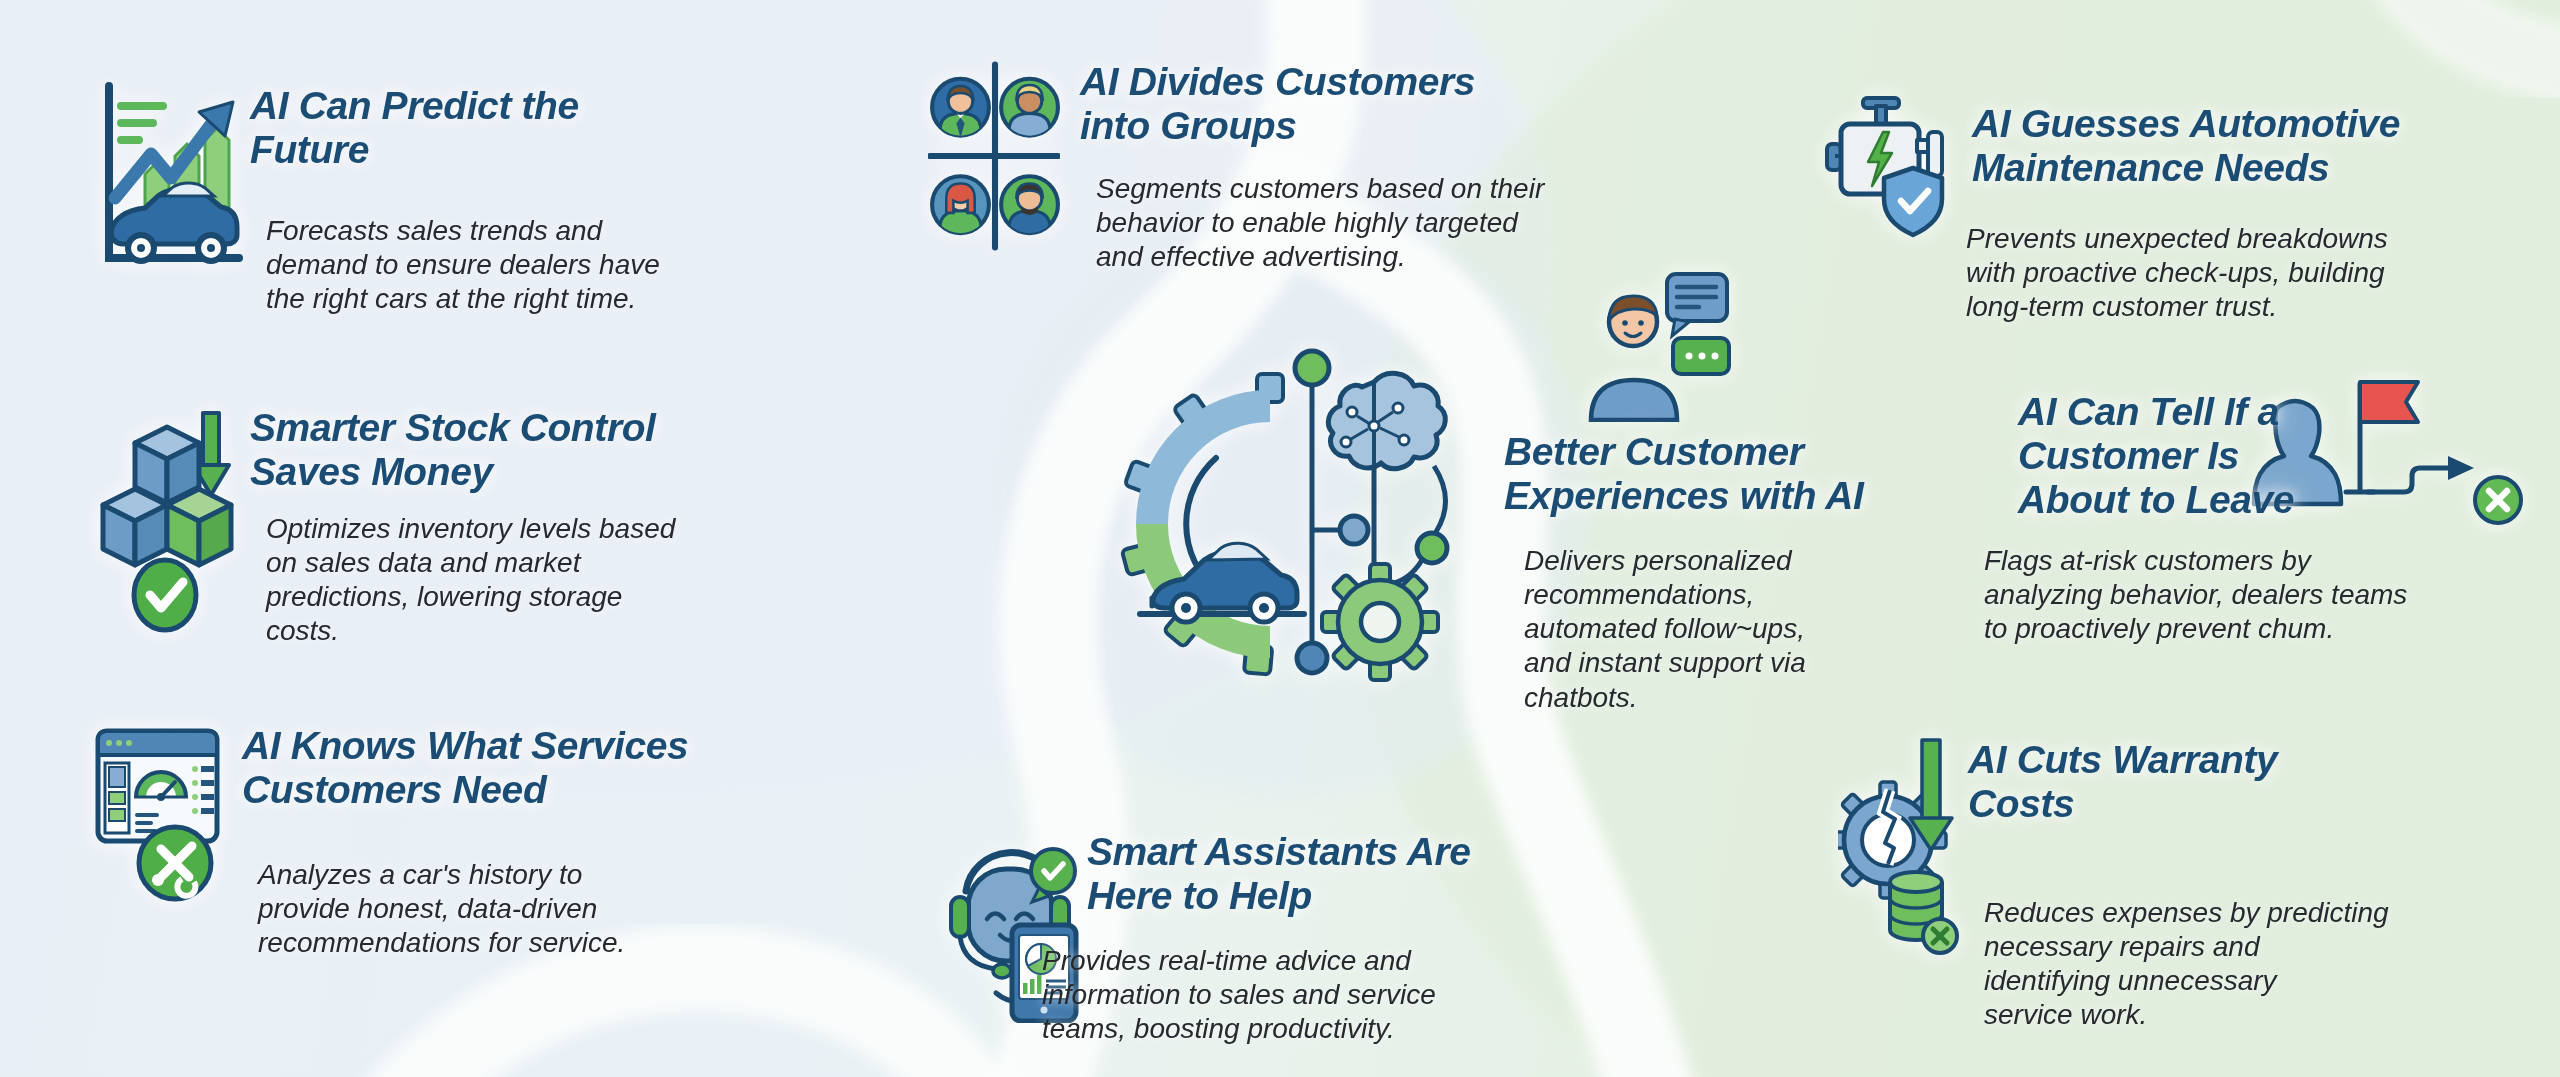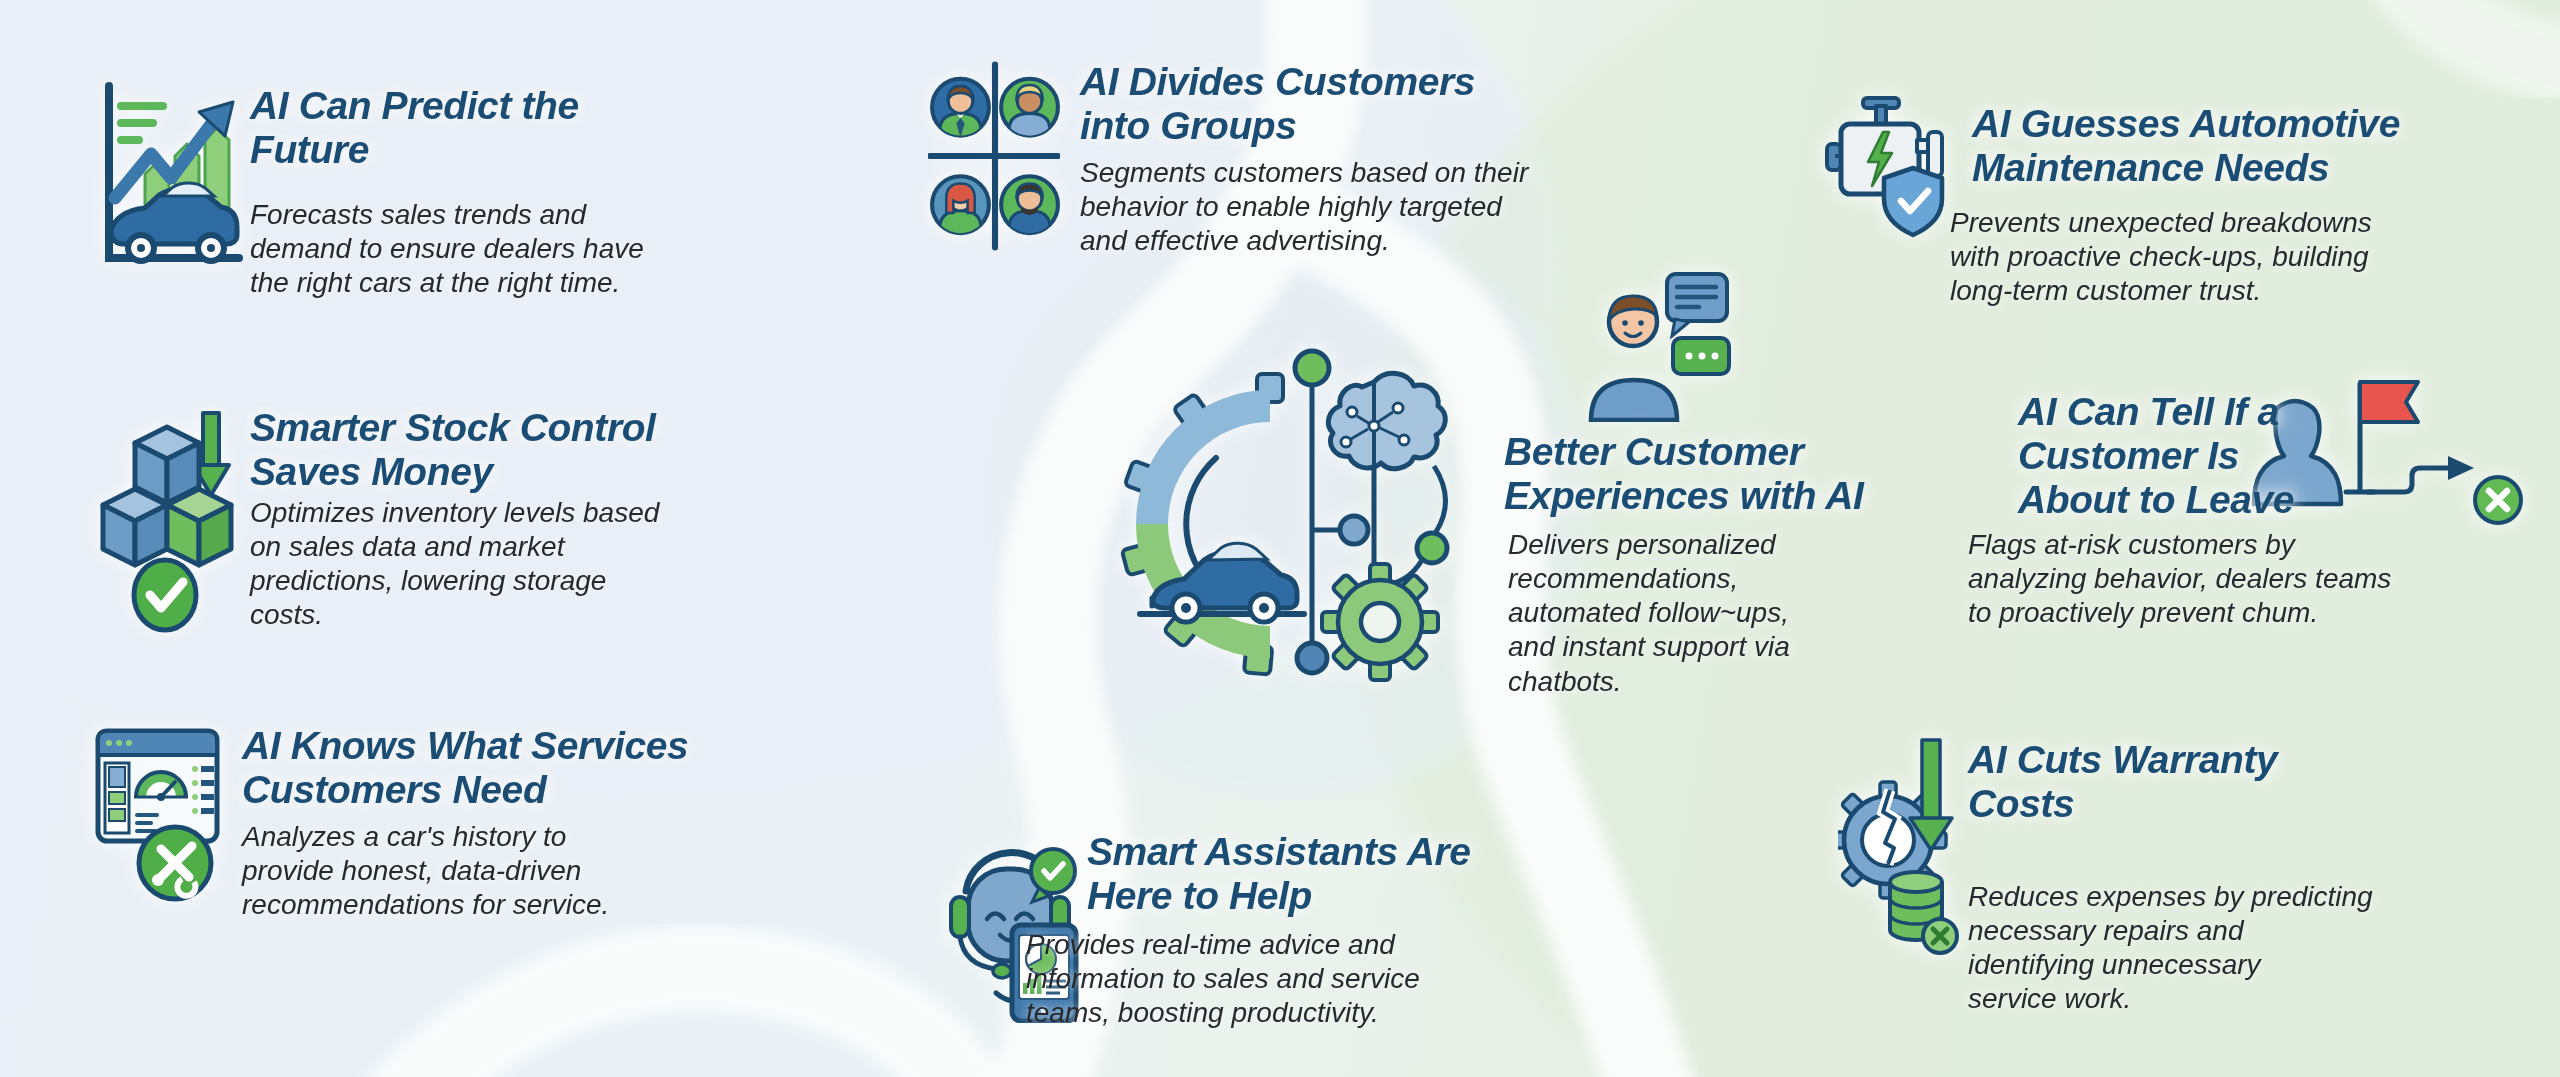--- a/index.html
+++ b/index.html
@@ -9,21 +9,21 @@
     background:linear-gradient(100deg,#e9eff6 0%,#eaf1f5 38%,#e9f2ec 52%,#e4efe2 70%,#e2eedf 100%);
     font-style:italic;
   }
   .bg-svg{position:absolute;inset:0;}
   .title{
     position:absolute;margin:0;font-weight:700;font-size:39px;line-height:1.13;
     color:var(--title-navy,#1b4c74);letter-spacing:-0.4px;white-space:pre;
     text-shadow:0 0 14px rgba(255,255,255,.95),0 0 28px rgba(255,255,255,.7);
   }
   .body{
-    position:absolute;margin:0;font-size:28px;line-height:1.22;font-weight:400;
+    position:absolute;margin:16px;font-size:28px;line-height:1.22;font-weight:400;
     color:var(--body-text,#26292e);white-space:pre;letter-spacing:0px;
     text-shadow:0 0 12px rgba(255,255,255,.9);
   }
   .icon{position:absolute;filter:drop-shadow(0 0 10px rgba(255,255,255,.85));}
   .icon svg{display:block;width:100%;height:100%;}
 </style>
 </head>
 <body>
 
 <div class="stage">
@@ -128,21 +128,21 @@
         <path d="M42,90 h20 M42,98 h14 M42,106 h18" stroke="#24557d" stroke-width="4" stroke-linecap="round"></path>
         <circle cx="80" cy="138" r="36" fill="#4fae47" stroke="#1b4a70" stroke-width="5"></circle>
         <path d="M63,155 L97,121" stroke="#ffffff" stroke-width="9" stroke-linecap="round"></path>
         <circle cx="63" cy="155" r="6" fill="#ffffff"></circle>
         <path d="M66,124 L94,152" stroke="#ffffff" stroke-width="9" stroke-linecap="round"></path>
         <path d="M99,157 a9,9 0 1 1 -12,-3" stroke="#ffffff" stroke-width="6" fill="none"></path>
       </svg>
     </div>
     <h2 class="title" style="left:242px;top:724px;width:510px">AI Knows What Services
 Customers Need</h2>
-    <p class="body" style="left:242px;top:820px;width:460px">Analyzes a car's history to
+    <p class="body" style="left:242px;top:842px;width:460px">Analyzes a car's history to
 provide honest, data-driven
 recommendations for service.</p>
   </section>
 
   <section>
     <div class="icon" style="left:928px;top:60px;width:132px;height:192px">
       <svg viewBox="0 0 130 188">
         <defs>
           <clipPath id="avTL">
               <circle cx="32" cy="46" r="28"></circle>

